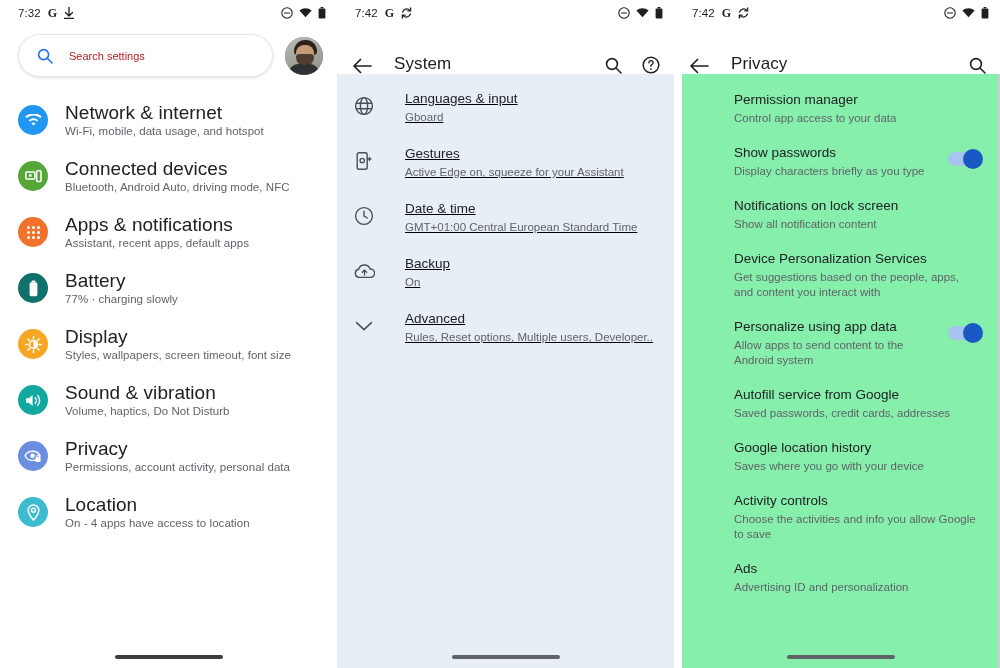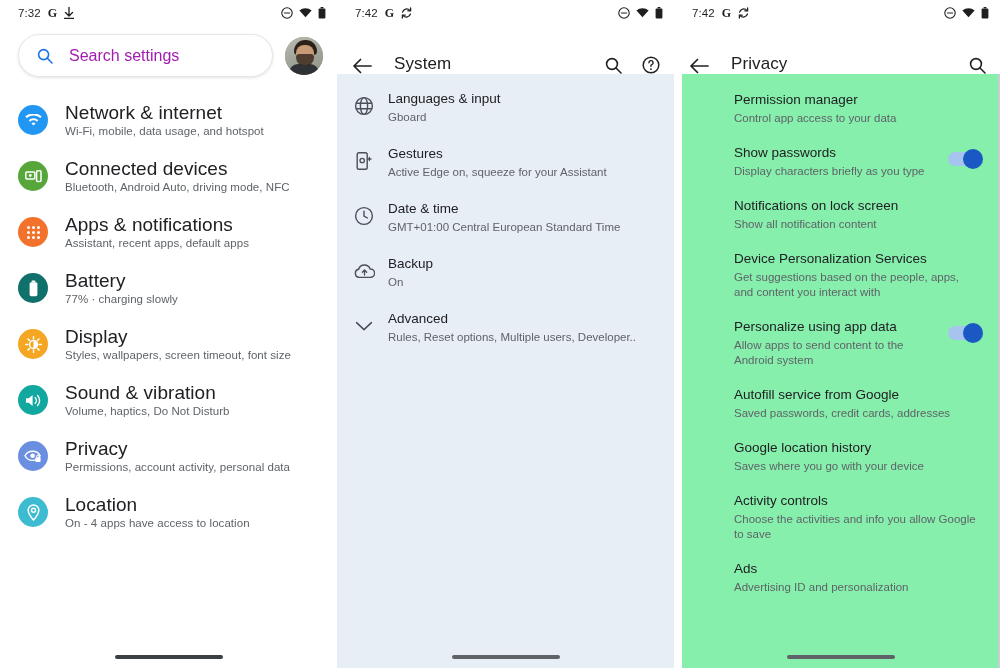--- a/index.html
+++ b/index.html
@@ -29,21 +29,21 @@
   .sb-ico { display: block; }
 
   
   .search-row { display: flex; align-items: center; padding: 8px 14px 14px 18px; gap: 12px; }
   .searchbar {
     flex: 1; height: 43px; border-radius: 24px; background: #ffffff;
     border: 1px solid #e4e6ea;
     box-shadow: 0 1px 3px rgba(60,64,67,.15);
     display: flex; align-items: center; padding: 0 18px; gap: 16px;
   }
-  .searchbar .ph { font-size: 16px; color: #a21caf; text-align: right; }
+  .searchbar .ph { font-size: 11px; color: #b91c1c; text-align: right; }
   .avatar {
     width: 38px; height: 38px; border-radius: 50%; flex: none; overflow: hidden;
     background: #8d8f85; position: relative;
   }
   .avatar .sky { position: absolute; inset: 0; background: linear-gradient(160deg,#b9bcb4 0%,#a3a79c 45%,#8e9287 100%); }
   .avatar .hair { position: absolute; left: 9px; top: 3px; width: 23px; height: 15px;
     background: #2b2119; border-radius: 12px 12px 4px 4px; }
   .avatar .face { position: absolute; left: 11px; top: 8px; width: 18px; height: 20px;
     background: #c79a78; border-radius: 9px 9px 10px 10px; }
   .avatar .beard { position: absolute; left: 11px; top: 17px; width: 18px; height: 12px;
@@ -66,21 +66,21 @@
   .appbar {
     height: 48px; background: #ffffff; display: flex; align-items: flex-end;
     padding: 0 14px 0 16px; gap: 22px; position: relative; z-index: 4;
   }
   .appbar .title { font-size: 17px; color: #202124; letter-spacing: .1px; }
   .appbar .spacer { flex: 1; }
   .appbar .act { display: flex; align-items: center; gap: 20px; }
 
   
   .body2 { background: #e8eef6; height: calc(668px - 26px - 48px); padding-top: 6px; position: relative; }
-  .row2 { display: flex; align-items: flex-start; padding: 10px 16px 10px 14px; gap: 11px; }
+  .row2 { display: flex; align-items: flex-start; padding: 10px 16px 10px 14px; gap: 28px; text-decoration: underline; }
   .ic-line { width: 26px; height: 26px; flex: none; display: flex; align-items: center; justify-content: center; margin-top: 3px; }
   .r2-title { font-size: 13.5px; color: #202124; line-height: 18px; }
   .r2-sub { font-size: 11.5px; color: #5f6368; line-height: 16px; margin-top: 1px; }
 
   
   .body3 { background: #86efac; height: calc(668px - 26px - 48px); position: relative;
            border-left: 8px solid #ffffff; padding-top: 8px; }
   .row3 { display: flex; align-items: flex-start; padding: 9px 20px 9px 52px; gap: 10px; }
   .r3-text { flex: 1; min-width: 0; }
   .r3-title { font-size: 13.5px; color: #202124; line-height: 18px; }

